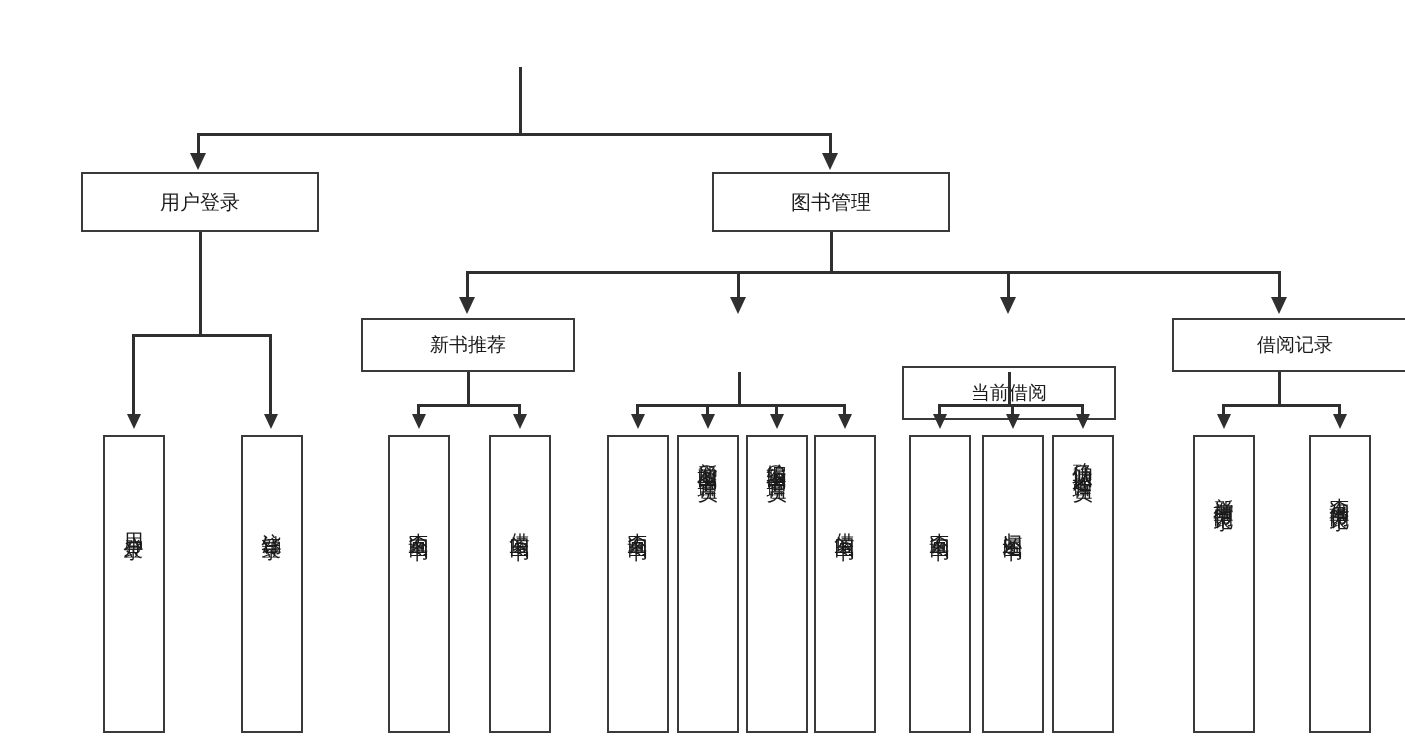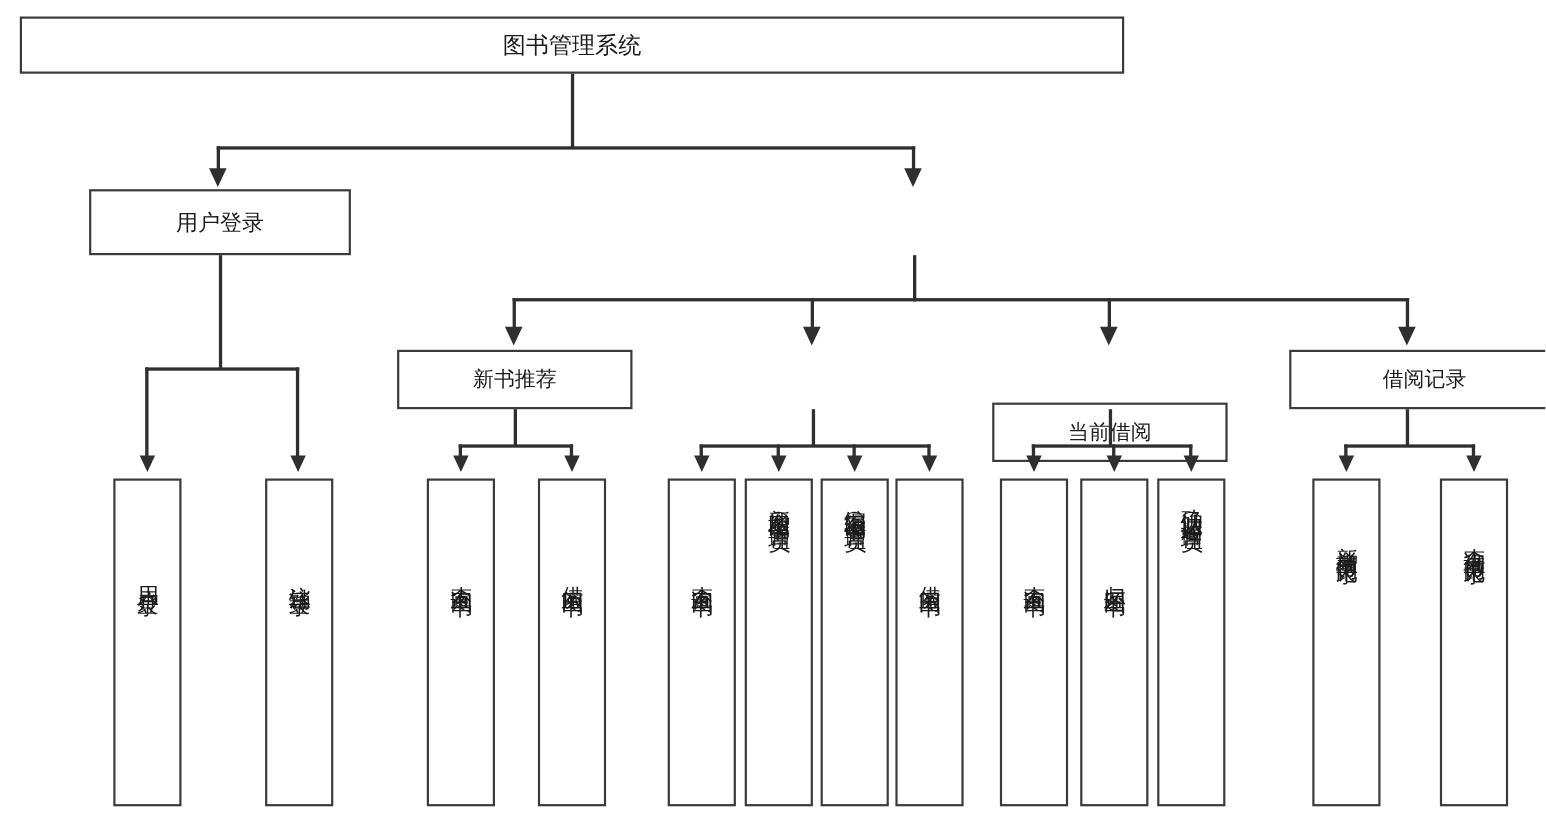--- a/index.html
+++ b/index.html
@@ -76,35 +76,35 @@
     color: #b9b9b9;
     letter-spacing: 0.5px;
     white-space: nowrap;
   }
 </style>
 </head>
 <body>
 
 <div id="canvas">
 
-  <div class="node root" style="left:18px; top:15px; width:1004px; height:52px;">
-    <span>图书管理系统</span>
-  </div>
 
   <div class="conn vline" style="left:519px; top:67px; width:3px; height:68px;"></div>
 
   <div class="conn hline" style="left:197px; top:133px; width:635px; height:3px;"></div>
 
   <div class="conn vline" style="left:197px; top:133px; width:3px; height:22px;"></div>
   <div class="arrow" style="left:190px; top:153px;"></div>
   <div class="conn vline" style="left:829px; top:133px; width:3px; height:22px;"></div>
   <div class="arrow" style="left:822px; top:153px;"></div>
 
   <div class="node tier1" style="left:81px; top:172px; width:238px; height:60px;">
     <span>用户登录</span>
+  </div>
+  <div class="node tier1" style="left:712px; top:172px; width:238px; height:60px;">
+    <span>图书管理</span>
   </div>
 
   <div class="conn vline" style="left:199px; top:232px; width:3px; height:104px;"></div>
   <div class="conn hline" style="left:132px; top:334px; width:140px; height:3px;"></div>
   <div class="conn vline" style="left:132px; top:334px; width:3px; height:82px;"></div>
   <div class="arrow small" style="left:127px; top:414px;"></div>
   <div class="conn vline" style="left:269px; top:334px; width:3px; height:82px;"></div>
   <div class="arrow small" style="left:264px; top:414px;"></div>
 
   <div class="conn vline" style="left:830px; top:232px; width:3px; height:42px;"></div>

